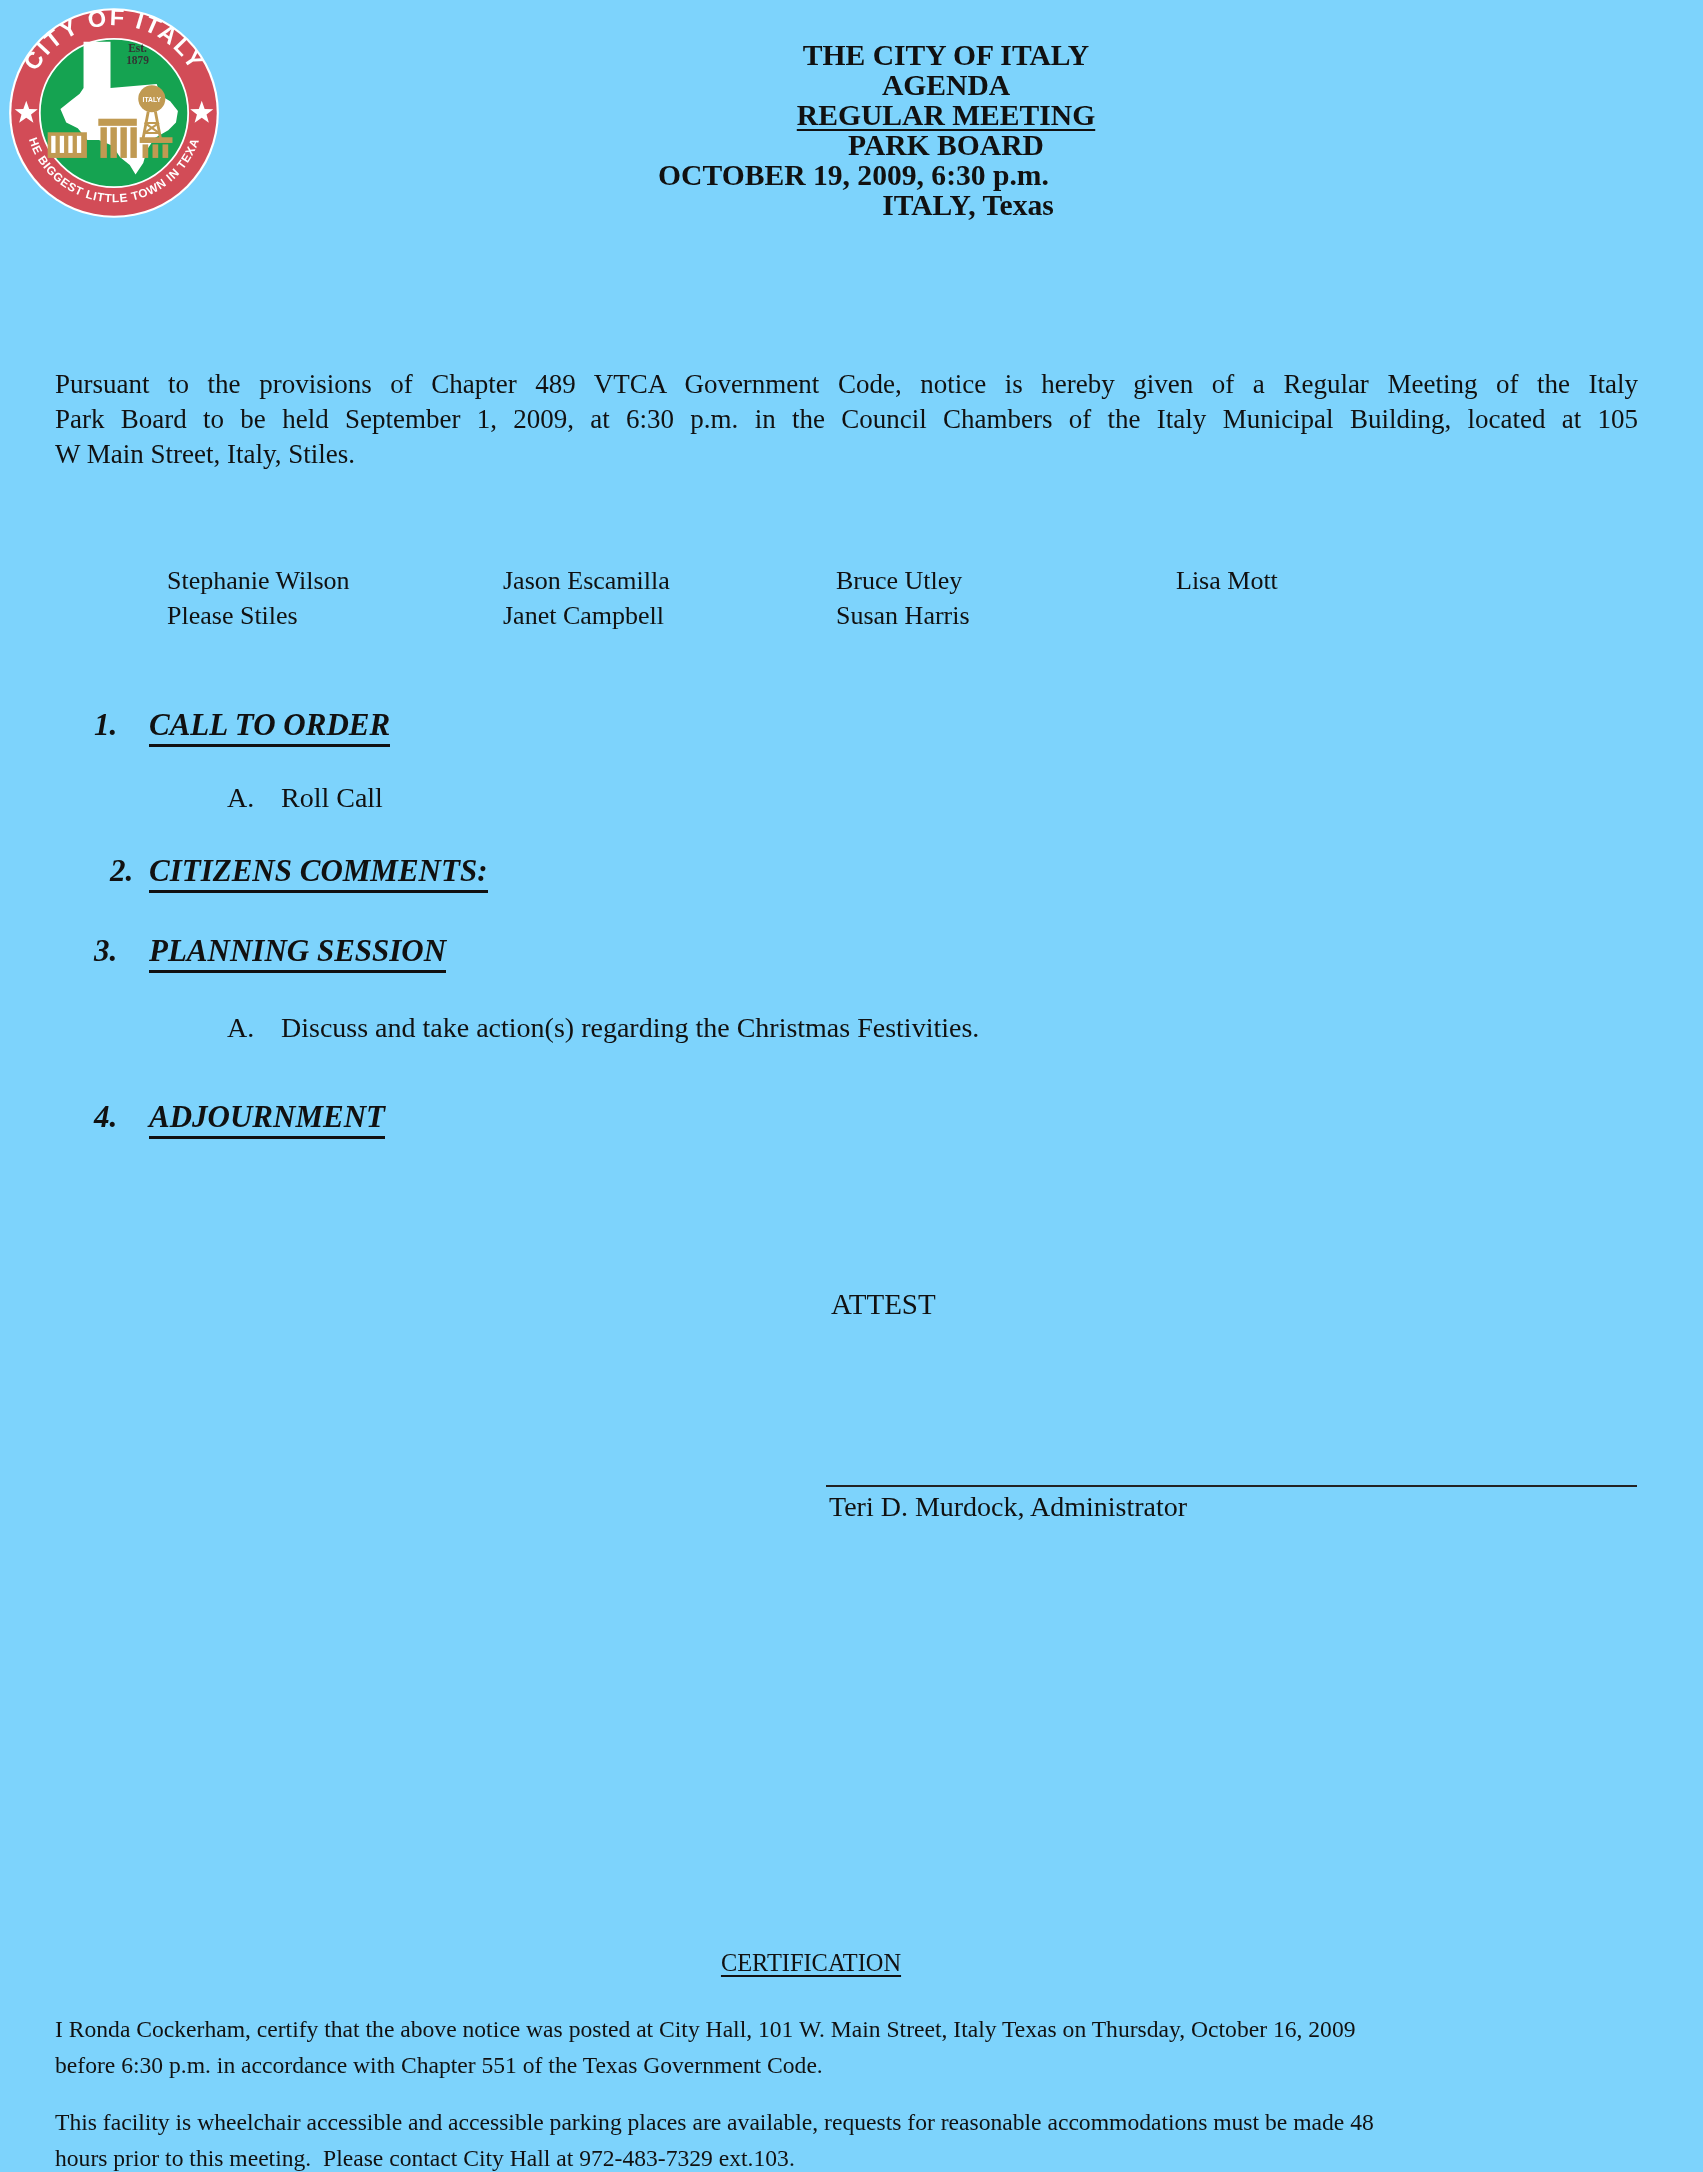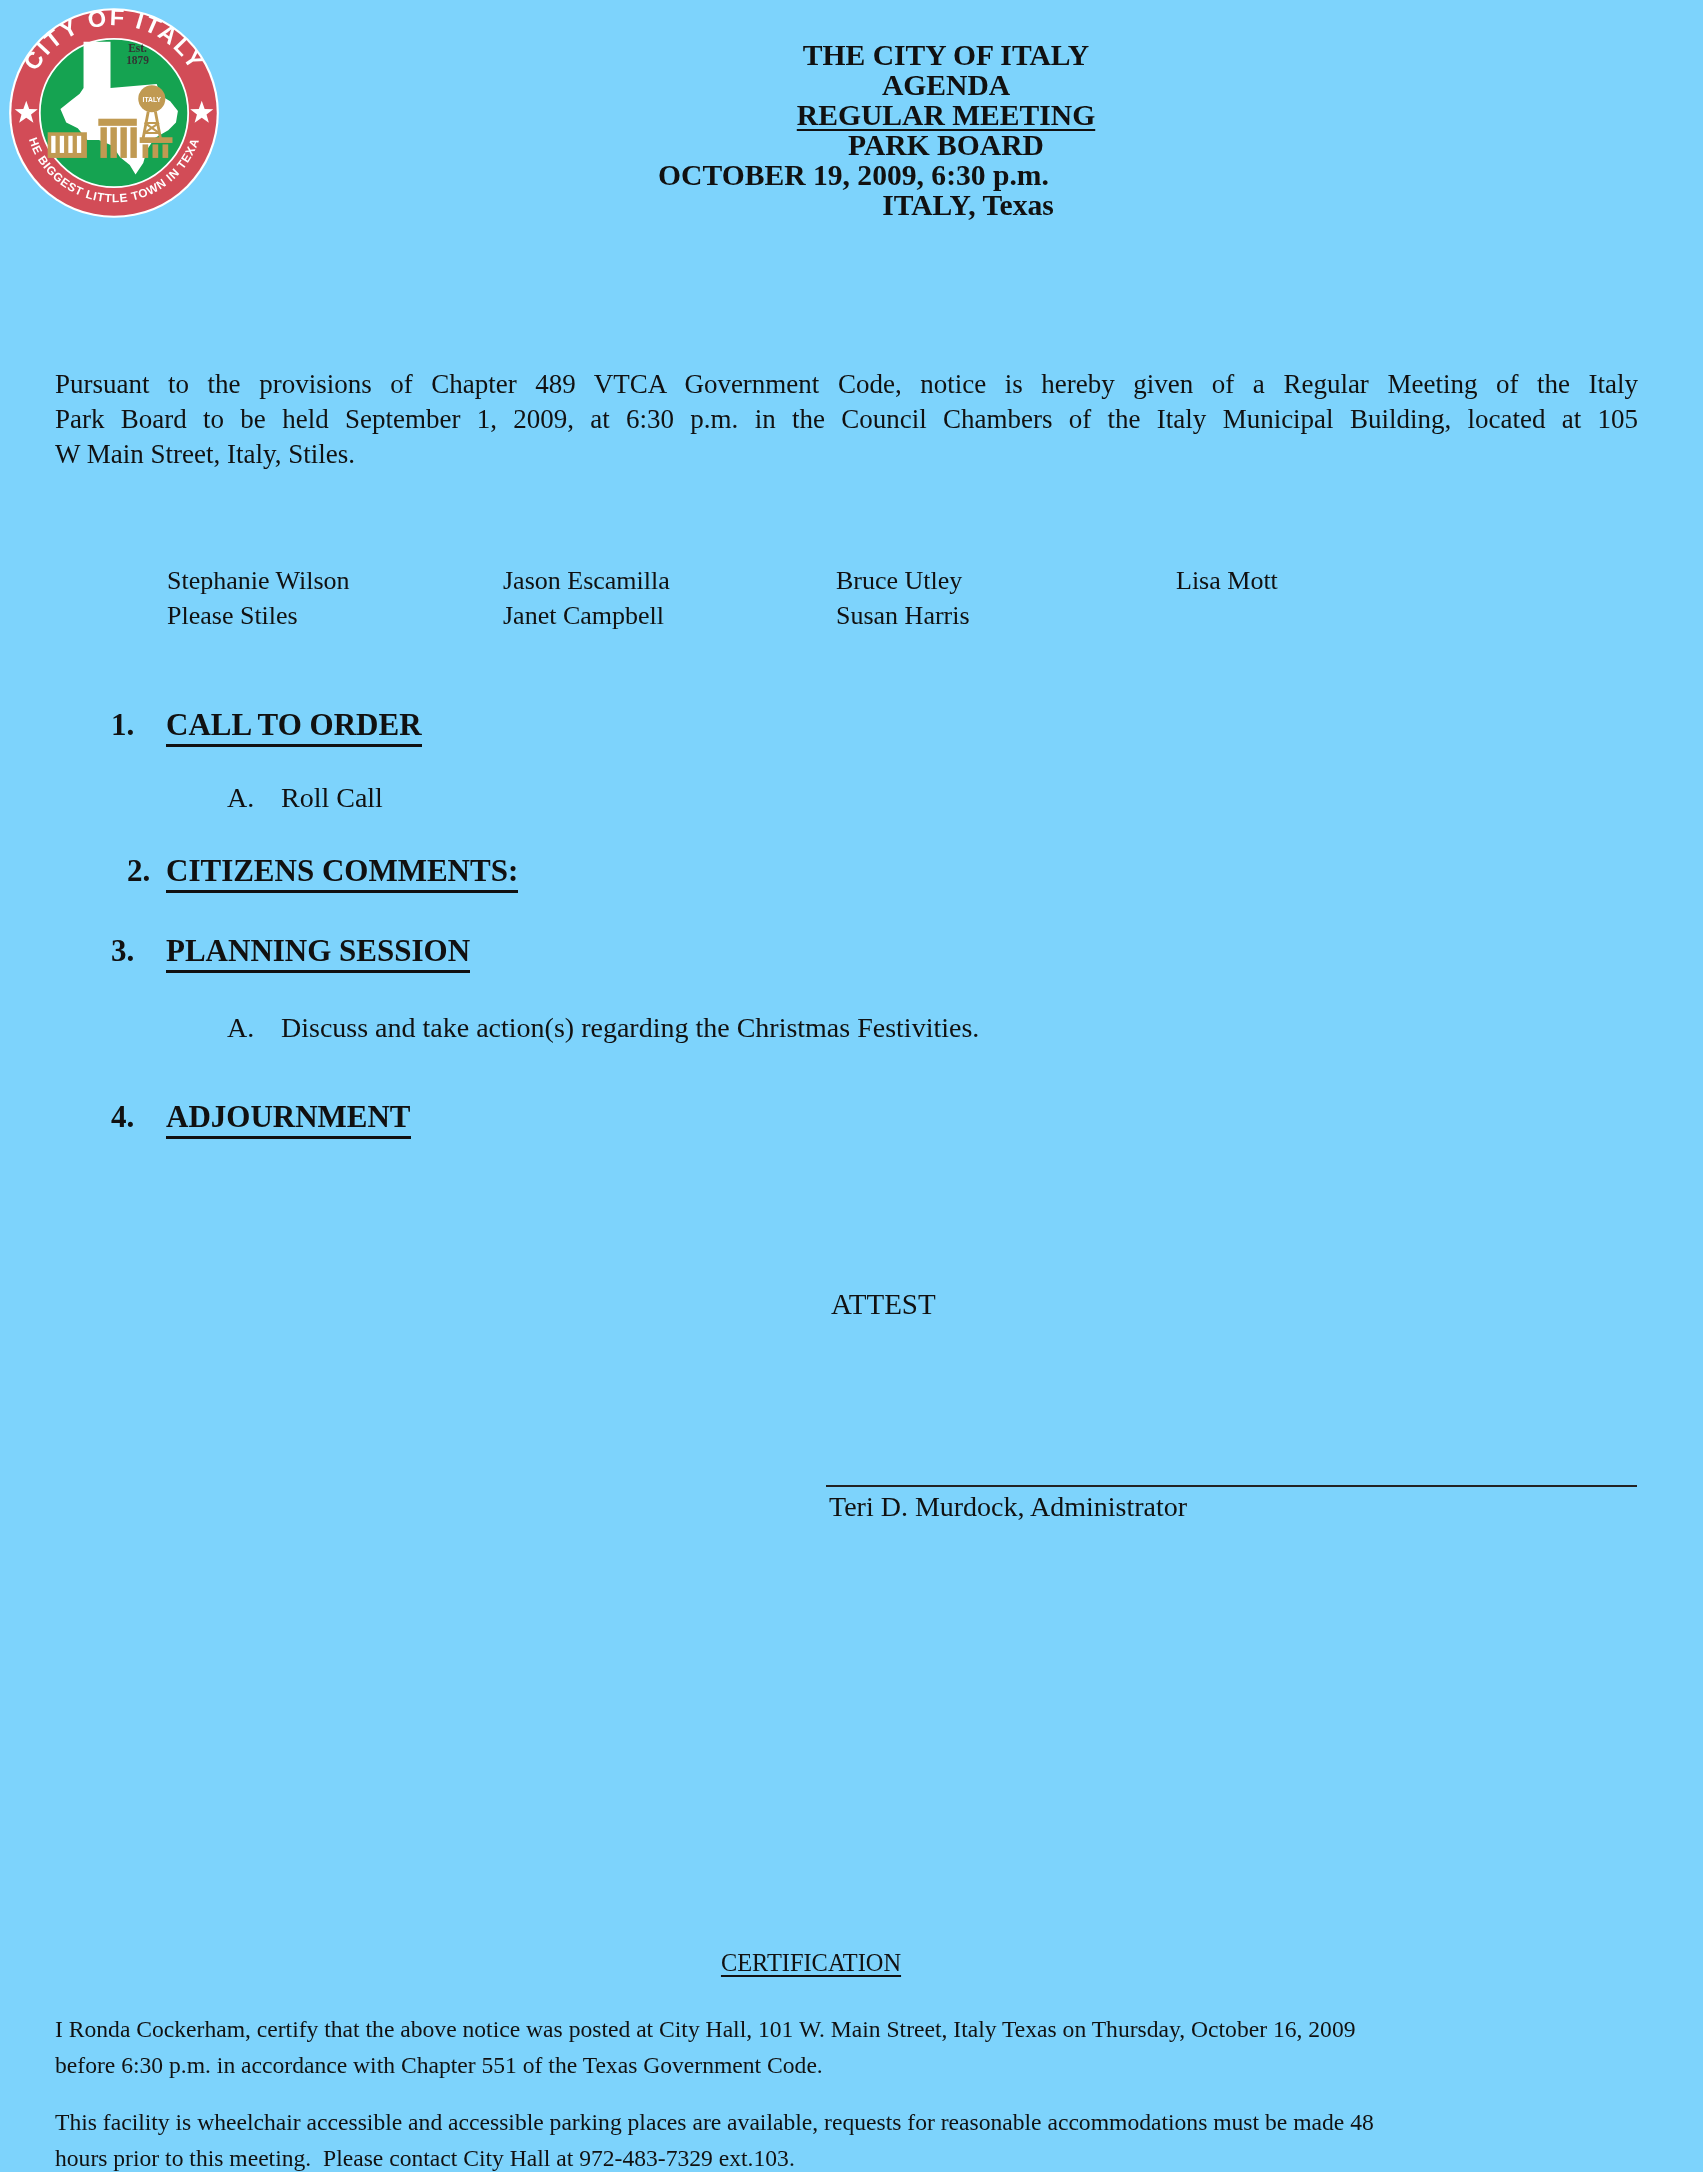--- a/index.html
+++ b/index.html
@@ -29,21 +29,21 @@
   
   .notice{position:absolute;left:55px;top:367px;width:1583px;font-size:27px;line-height:35px;}
   .n-just{text-align:justify;text-align-last:justify;}
   
   .members{
     position:absolute;left:167px;top:563px;width:1441px;
     display:grid;grid-template-columns:336px 333px 340px auto;
     font-size:26px;line-height:35px;
   }
   
-  .agenda-item{position:absolute;left:111px;font-size:31px;font-weight:bold;white-space:nowrap;}
+  .agenda-item{position:absolute;left:94px;font-size:31px;font-weight:bold;white-space:nowrap;font-style:italic;}
   .agenda-num{display:inline-block;width:55px;}
   .agenda-title{border-bottom:3px solid #111;padding-bottom:1.5px;}
   .agenda-sub{position:absolute;left:227px;font-size:28px;white-space:nowrap;}
   .sub-label{display:inline-block;width:54px;}
   
   .attest{position:absolute;left:831px;top:1288px;font-size:29px;}
   .sig-line{position:absolute;left:826px;top:1485px;width:811px;border-top:2.2px solid #222;}
   .sig-name{position:absolute;left:829px;top:1491px;font-size:28px;}
   
   .cert-heading{

